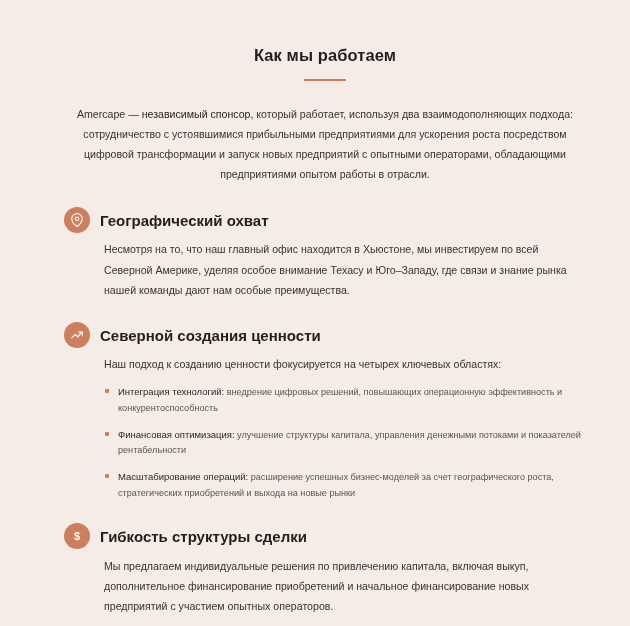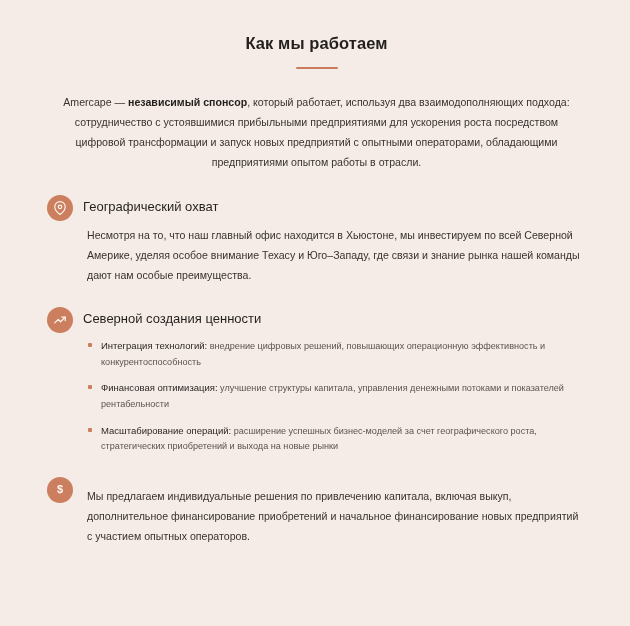--- a/index.html
+++ b/index.html
@@ -11,22 +11,23 @@
     height: 626px;
     background: #f5ece7;
     font-family: "Liberation Sans", sans-serif;
     color: #2e2a28;
     overflow: hidden;
   }
   .page {
     width: 630px;
     height: 475px;
     box-sizing: border-box;
-    padding: 34px 44px 10px 47px;
+    padding: 34px 44px 10px 64px;
     position: relative;
+    margin-top: 12px;
   }
 
   
   .header {
     text-align: center;
     margin-bottom: 0;
   }
   .title {
     font-size: 16.5px;
     font-weight: bold;
@@ -51,21 +52,21 @@
 
   
   .intro {
     margin: 24px 6px 0 6px;
     text-align: center;
     font-size: 10.6px;
     line-height: 1.88;
     color: #38322f;
   }
   .intro b {
-    font-weight: bold;
+    font-weight: normal;
     color: #221e1c;
   }
 
   
   .section {
     display: flex;
     align-items: flex-start;
     margin-top: 22px;
   }
   .icon-badge {
@@ -88,22 +89,22 @@
     font-weight: bold;
     color: #fdf4f0;
     line-height: 1;
     font-family: "Liberation Sans", sans-serif;
   }
   .sec-body {
     flex: 1 1 auto;
     min-width: 0;
   }
   .sec-title {
-    font-size: 13px;
-    font-weight: normal;
+    font-size: 15px;
+    font-weight: bold;
     color: #231f1d;
     margin: 4px 0 0 0;
     line-height: 1.3;
   }
   .sec-text {
     font-size: 10.6px;
     line-height: 1.9;
     color: #38322f;
     margin: 9px 0 0 4px;
   }
@@ -169,20 +170,21 @@
 
   <div class="section">
     <div class="icon-badge">
       <svg width="14" height="14" viewBox="0 0 24 24" fill="none" stroke="#fdf4f0" stroke-width="2.2" stroke-linecap="round" stroke-linejoin="round">
         <polyline points="3 17 9 11 13 15 21 7"></polyline>
         <polyline points="15 7 21 7 21 13"></polyline>
       </svg>
     </div>
     <div class="sec-body">
       <div class="sec-title">Северной создания ценности</div>
+      <div class="sec-text">Наш подход к созданию ценности фокусируется на четырех ключевых областях:</div>
       <ul class="bullets">
         <li>
           <span class="dot"></span>
           <span class="lbl">Интеграция технологий:</span><span> внедрение цифровых решений, повышающих операционную эффективность и конкурентоспособность</span>
         </li>
         <li>
           <span class="dot"></span>
           <span class="lbl">Финансовая оптимизация:</span><span> улучшение структуры капитала, управления денежными потоками и показателей рентабельности</span>
         </li>
         <li>
@@ -191,17 +193,18 @@
         </li>
       </ul>
     </div>
   </div>
 
   <div class="section">
     <div class="icon-badge">
       <span class="dollar">$</span>
     </div>
     <div class="sec-body">
+      <div class="sec-title">Гибкость структуры сделки</div>
       <div class="sec-text">Мы предлагаем индивидуальные решения по привлечению капитала, включая выкуп, дополнительное финансирование приобретений и начальное финансирование новых предприятий с участием опытных операторов.</div>
     </div>
   </div>
 
 </div>
 
 </body></html>

